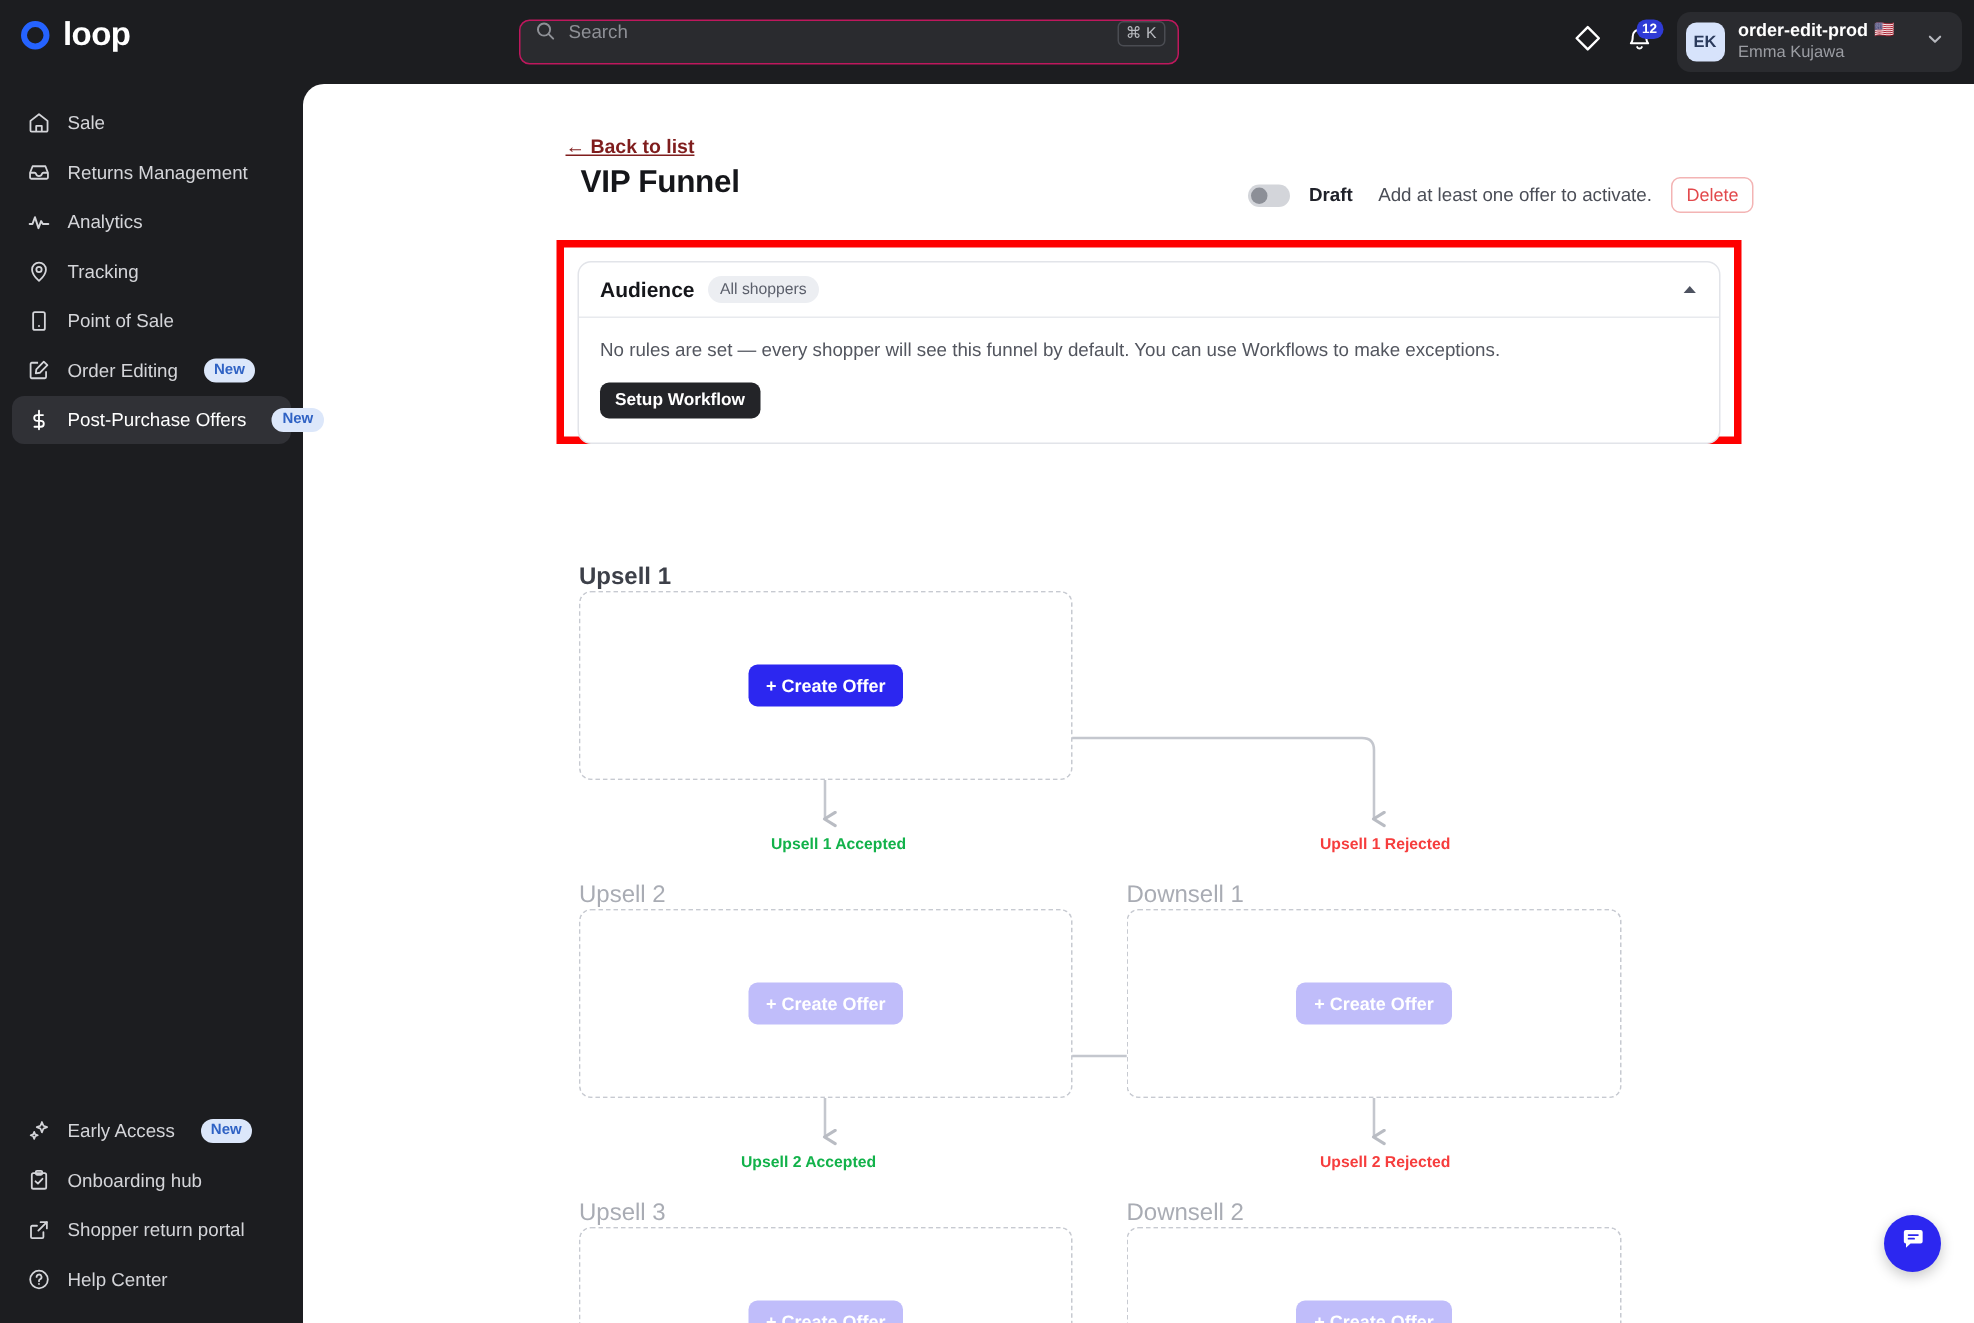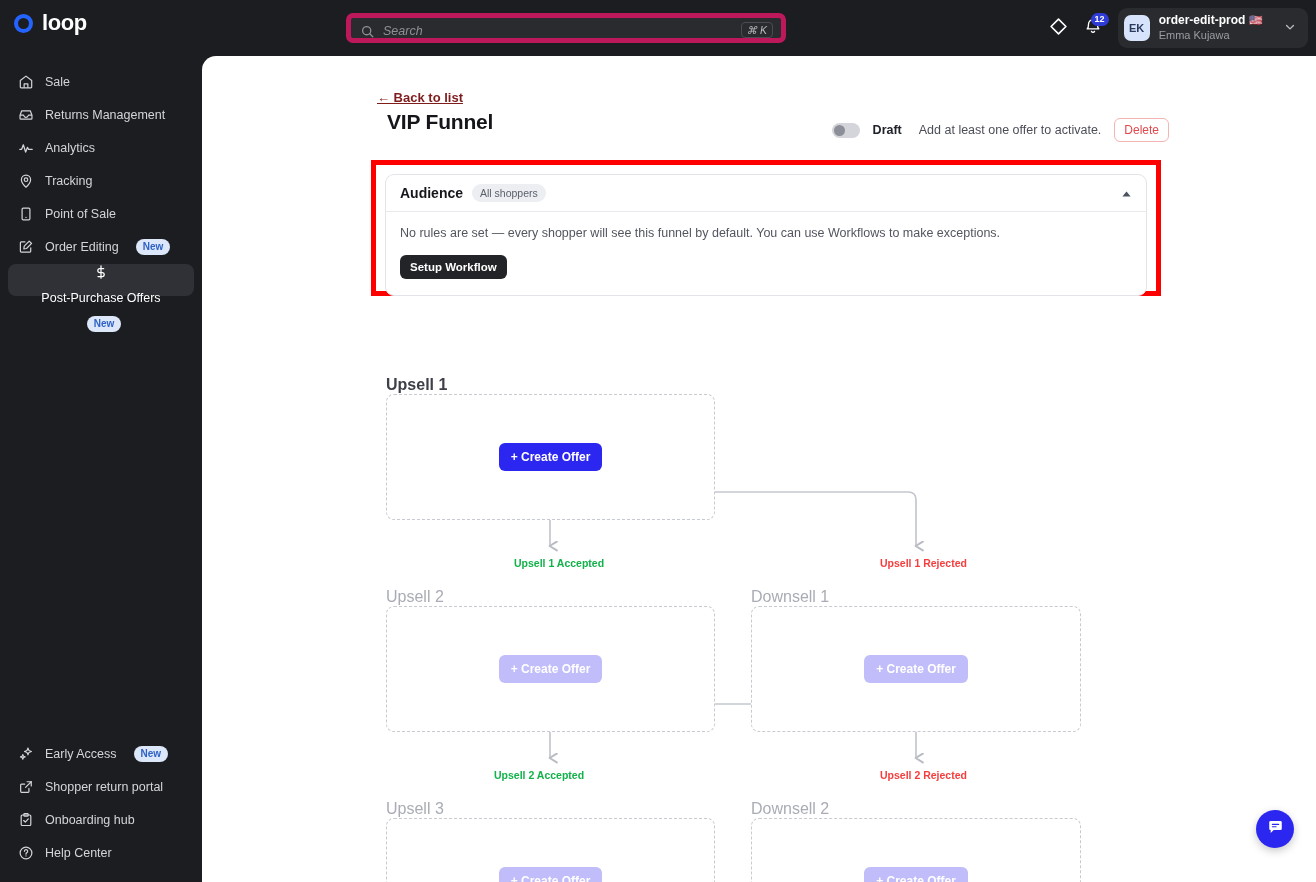--- a/index.html
+++ b/index.html
@@ -19,22 +19,22 @@
   }
   .logo-wrap { display: flex; align-items: center; gap: 9px; padding-left: 14px; width: 202px; }
   .logo-mark {
     width: 19px; height: 19px; border-radius: 50%;
     border: 4.5px solid #2563ff; background: transparent;
   }
   .logo-text { color: #ffffff; font-size: 22px; font-weight: bold; letter-spacing: -0.4px; }
 
   .search-box {
     position: absolute; left: 346px; top: 13px; width: 440px; height: 30px;
-    background: #2a2b2f; border: 5px solid #be185d; border-radius: 7px;
-    display: flex; align-items: flex-end; padding: 0 8px 0 10px; font-style: italic;
+    background: #2a2b2f; border: 1px solid #be185d; border-radius: 7px;
+    display: flex; align-items: flex-start; padding: 0 8px 0 10px;
   }
   .search-icon { width: 13px; height: 13px; flex: 0 0 auto; }
   .search-icon svg { display: block; }
   .search-ph { color: #8e9096; font-size: 12.5px; margin-left: 9px; flex: 1; }
   .kbd {
     border: 1px solid #4a4c52; border-radius: 4px; color: #b9bbc0;
     font-size: 10.5px; padding: 2px 5px; line-height: 1;
   }
 
   .top-right { position: absolute; right: 8px; top: 0; height: 56px; display: flex; align-items: center; gap: 0; }
@@ -59,21 +59,21 @@
   
   .sidebar {
     position: absolute; left: 0; top: 56px; width: 202px; height: 826px;
     background: #1c1d20; padding-top: 10px; display: flex; flex-direction: column;
     z-index: 20;
   }
   .nav-item {
     display: flex; align-items: center; height: 32px; margin: 0 8px 1px 8px;
     padding: 0 10px; border-radius: 8px; gap: 11px; color: #d4d5d9; font-size: 12.5px;
   }
-  .nav-item.active { background: #303136; color: #ffffff; flex-direction: column; }
+  .nav-item.active { background: #303136; color: #ffffff; }
   .nav-ico { width: 16px; height: 16px; flex: 0 0 16px; display: flex; align-items: center; justify-content: center; }
   .nav-label { white-space: nowrap; }
   .pill-new {
     background: #dce7fa; color: #2f62c4; font-size: 10px; font-weight: bold;
     border-radius: 9px; padding: 2px 7px; line-height: 1.2; margin-left: 6px;
   }
   .nav-spacer { flex: 1; }
   .sidebar-bottom { padding-bottom: 12px; }
 
   
@@ -302,37 +302,37 @@
           <path d="M5.4 9.6l.75 1.9 1.9.75-1.9.75-.75 1.9-.75-1.9-1.9-.75 1.9-.75Z" stroke-linejoin="round"></path>
         </svg>
       </span>
       <span class="nav-label">Early Access</span>
       <span class="pill-new">New</span>
     </div>
 
     <div class="nav-item">
       <span class="nav-ico">
         <svg width="16" height="16" viewBox="0 0 18 18" fill="none" stroke="#d4d5d9" stroke-width="1.35">
+          <rect x="3.6" y="3.4" width="10.8" height="11.8" rx="1.2"></rect>
+          <rect x="6.6" y="1.8" width="4.8" height="2.9" rx="0.9"></rect>
+          <path d="M6.4 9.6 8.2 11.3l3.4-3.6" stroke-linecap="round" stroke-linejoin="round"></path>
+        </svg>
+      </span>
+      <span class="nav-label">Onboarding hub</span>
+    </div>
+
+    <div class="nav-item">
+      <span class="nav-ico">
+        <svg width="16" height="16" viewBox="0 0 18 18" fill="none" stroke="#d4d5d9" stroke-width="1.35">
           <path d="M10.2 3.1h4.7v4.7" stroke-linecap="round" stroke-linejoin="round"></path>
           <path d="M14.9 3.1 8.5 9.5" stroke-linecap="round"></path>
           <path d="M12.3 10.6v3.6a.9.9 0 0 1-.9.9H3.9a.9.9 0 0 1-.9-.9V6.7a.9.9 0 0 1 .9-.9h3.6" stroke-linecap="round" stroke-linejoin="round"></path>
         </svg>
       </span>
       <span class="nav-label">Shopper return portal</span>
-    </div>
-
-    <div class="nav-item">
-      <span class="nav-ico">
-        <svg width="16" height="16" viewBox="0 0 18 18" fill="none" stroke="#d4d5d9" stroke-width="1.35">
-          <rect x="3.6" y="3.4" width="10.8" height="11.8" rx="1.2"></rect>
-          <rect x="6.6" y="1.8" width="4.8" height="2.9" rx="0.9"></rect>
-          <path d="M6.4 9.6 8.2 11.3l3.4-3.6" stroke-linecap="round" stroke-linejoin="round"></path>
-        </svg>
-      </span>
-      <span class="nav-label">Onboarding hub</span>
     </div>
 
     <div class="nav-item">
       <span class="nav-ico">
         <svg width="16" height="16" viewBox="0 0 18 18" fill="none" stroke="#d4d5d9" stroke-width="1.35">
           <circle cx="9" cy="9" r="6.6"></circle>
           <path d="M7.2 7.1a1.85 1.85 0 1 1 2.5 1.75c-.5.2-.7.6-.7 1.1v.35" stroke-linecap="round" stroke-linejoin="round"></path>
           <circle cx="9" cy="12.3" r="0.72" fill="#d4d5d9" stroke="none"></circle>
         </svg>
       </span>

